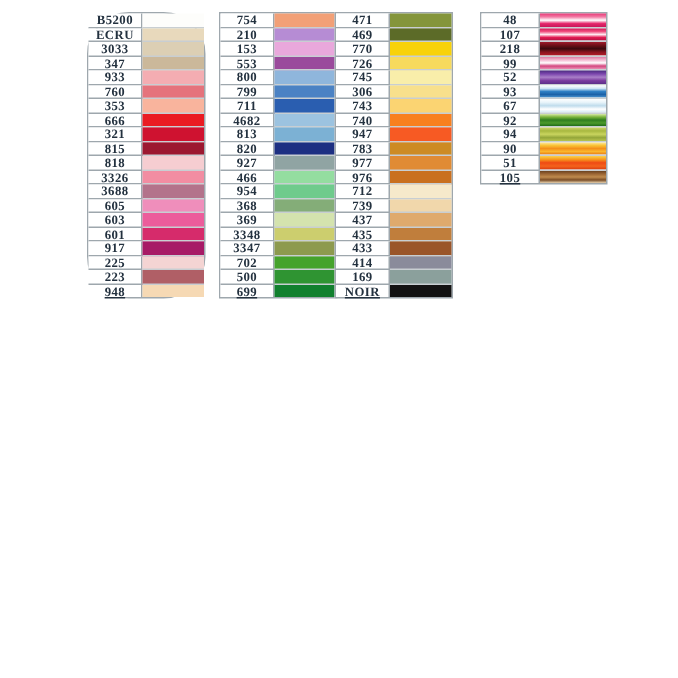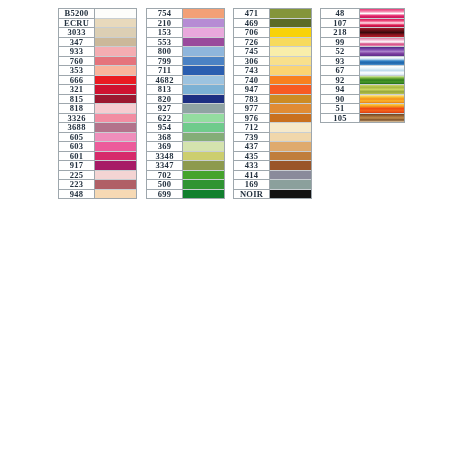--- a/index.html
+++ b/index.html
@@ -28,23 +28,23 @@
     position: absolute;
     top: 8px;
     display: flex;
     flex-direction: column;
     box-sizing: border-box;
     border: 1px solid #9ea7ad;
     background: #ffffff;
   }
 
   
-  #column-1 { left: 58px;  width: 79px; }
+  #column-1 { left: 58px;  width: 79px; border-radius: 28px; }
   #column-2 { left: 146px; width: 79px; }
-  #column-3 { left: 233px; width: 79px; }
+  #column-3 { left: 223px; width: 79px; }
   #column-4 { left: 320px; width: 85px; }
 
   .color-row {
     display: flex;
     flex-direction: row;
     box-sizing: border-box;
     flex: 1 1 auto;
     min-height: 0;
   }
 
@@ -57,21 +57,21 @@
     background: #ffffff;
     border-right: 1px solid #9ea7ad;
     border-bottom: 1px solid #9ea7ad;
     color: #23313f;
     font-size: 8.5px;
     font-weight: 700;
     letter-spacing: 0.3px;
     line-height: 1;
     white-space: nowrap;
   }
-  .color-row:last-child .code-cell { border-bottom: none; }
+  .color-row:last-child .code-cell { border-bottom: none; text-decoration: underline; }
 
   .swatch-cell {
     box-sizing: border-box;
     width: 53%;
     border-bottom: 1px solid #c8ced2;
   }
   .color-row:last-child .swatch-cell { border-bottom: none; }
 </style>
 </head>
 <body>
@@ -198,21 +198,21 @@
       </div>
       <div class="color-row">
         <div class="code-cell">820</div>
         <div class="swatch-cell" style="background: rgb(29, 47, 130);"></div>
       </div>
       <div class="color-row">
         <div class="code-cell">927</div>
         <div class="swatch-cell" style="background: rgb(144, 164, 163);"></div>
       </div>
       <div class="color-row">
-        <div class="code-cell">622</div>
+        <div class="code-cell">466</div>
         <div class="swatch-cell" style="background: rgb(148, 221, 160);"></div>
       </div>
       <div class="color-row">
         <div class="code-cell">954</div>
         <div class="swatch-cell" style="background: rgb(111, 203, 140);"></div>
       </div>
       <div class="color-row">
         <div class="code-cell">368</div>
         <div class="swatch-cell" style="background: rgb(132, 173, 120);"></div>
       </div>
@@ -244,21 +244,21 @@
   <div class="color-column" id="column-3">
       <div class="color-row">
         <div class="code-cell">471</div>
         <div class="swatch-cell" style="background: rgb(132, 149, 59);"></div>
       </div>
       <div class="color-row">
         <div class="code-cell">469</div>
         <div class="swatch-cell" style="background: rgb(92, 107, 40);"></div>
       </div>
       <div class="color-row">
-        <div class="code-cell">706</div>
+        <div class="code-cell">770</div>
         <div class="swatch-cell" style="background: rgb(248, 210, 9);"></div>
       </div>
       <div class="color-row">
         <div class="code-cell">726</div>
         <div class="swatch-cell" style="background: rgb(247, 218, 93);"></div>
       </div>
       <div class="color-row">
         <div class="code-cell">745</div>
         <div class="swatch-cell" style="background: rgb(249, 238, 170);"></div>
       </div>

